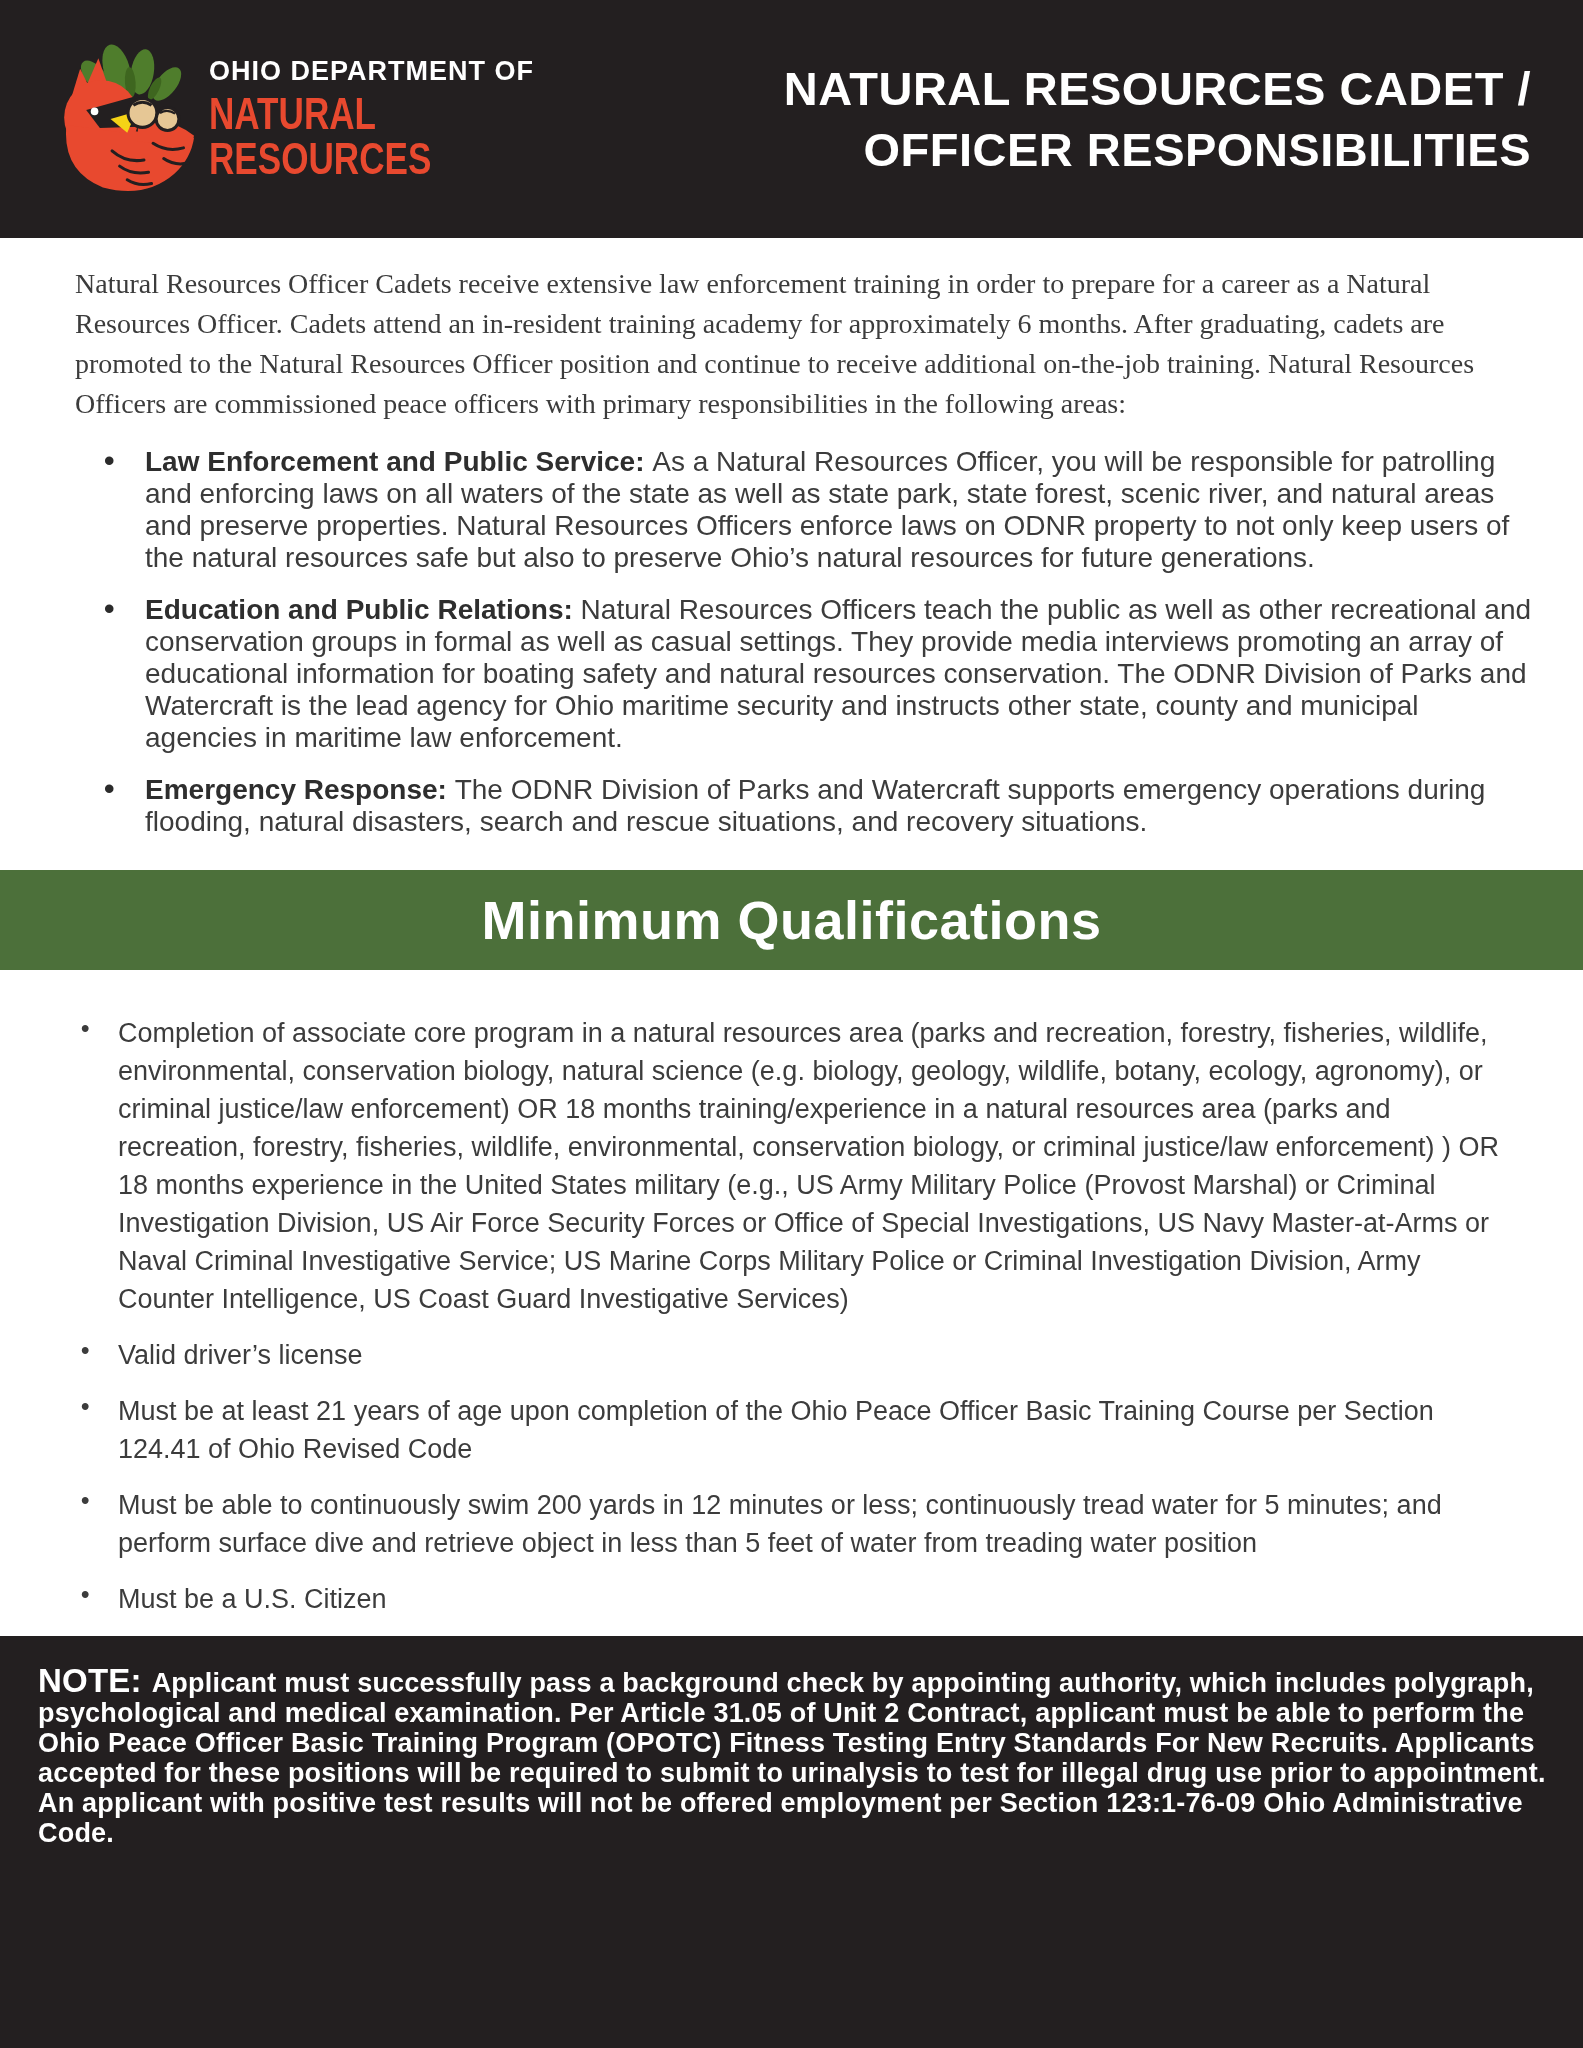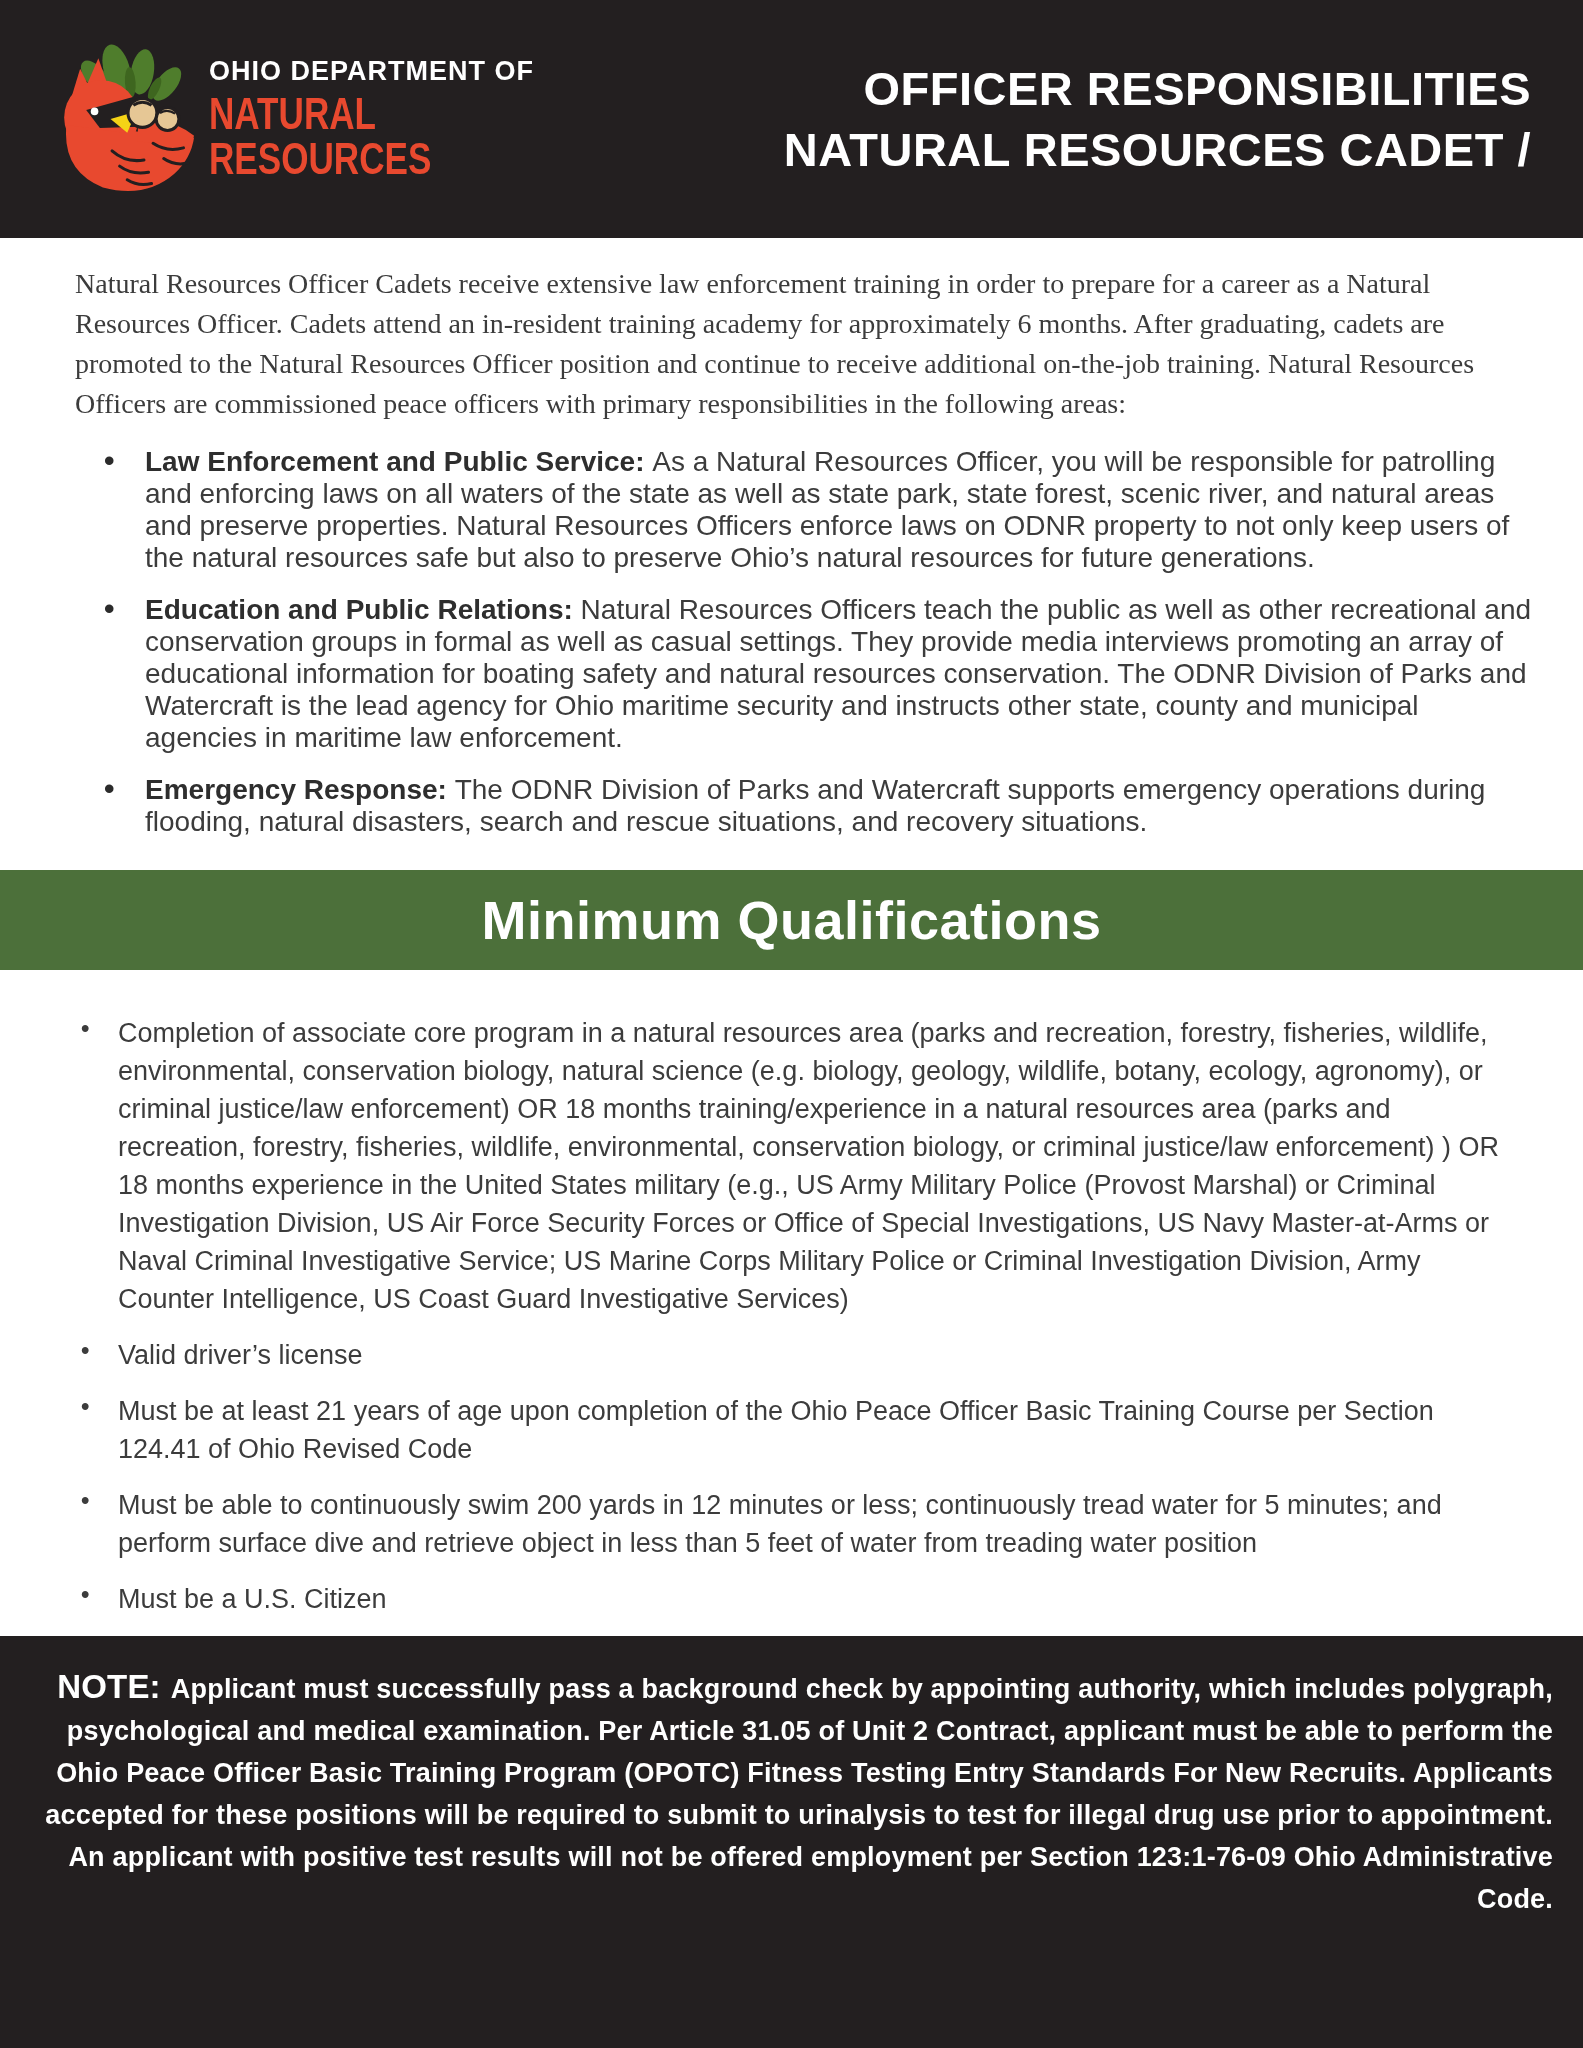--- a/index.html
+++ b/index.html
@@ -65,21 +65,21 @@
   ul.qual-list li { position:relative; padding-left:43px; margin-bottom:18px; max-width:1440px; }
   ul.qual-list .dot { left:6px; font-size:24px; top:0; color:#3c3c3c; }
   ul.qual-list .li-body { font-size:27px; line-height:38px; }
 
   
   .ftr {
     margin-top:auto; flex:1 0 266px; min-height:266px;
     background:#231f20; color:#ffffff;
     padding:30px 30px 0 38px;
   }
-  .ftr-text { font-size:27px; line-height:42px; font-weight:700; letter-spacing:0.2px;text-align:right; }
+  .ftr-text { font-size:27px; line-height:30px; font-weight:700; letter-spacing:0.2px; }
   .note-lbl { font-size:33px; font-weight:700; margin-right:10px; }
 </style>
 </head>
 <body>
 
 <div class="page">
 
   <div class="hdr">
     <div class="brand">
       <div class="brand-icon">
@@ -124,22 +124,22 @@
           </g>
         </svg>
       </div>
       <div class="brand-text">
         <div class="brand-dept">OHIO DEPARTMENT OF</div>
         <div class="brand-red">NATURAL</div>
         <div class="brand-red">RESOURCES</div>
       </div>
     </div>
     <div class="hdr-title">
+      <div>NATURAL RESOURCES CADET /</div>
       <div>OFFICER RESPONSIBILITIES</div>
-      <div>NATURAL RESOURCES CADET /</div>
     </div>
   </div>
 
   <div class="sec">
     <p class="intro">Natural Resources Officer Cadets receive extensive law enforcement training in order to prepare for a career as a Natural Resources Officer. Cadets attend an in-resident training academy for approximately 6 months. After graduating, cadets are promoted to the Natural Resources Officer position and continue to receive additional on-the-job training. Natural Resources Officers are commissioned peace officers with primary responsibilities in the following areas:</p>
     <ul class="blist resp-list" id="resp-list">
         <li>
           <span class="dot">•</span>
           <span class="li-body"><span class="lbl">Law Enforcement and Public Service: </span><span>As a Natural Resources Officer, you will be responsible for patrolling and enforcing laws on all waters of the state as well as state park, state forest, scenic river, and natural areas and preserve properties. Natural Resources Officers enforce laws on ODNR property to not only keep users of the natural resources safe but also to preserve Ohio’s natural resources for future generations.</span></span>
         </li>

